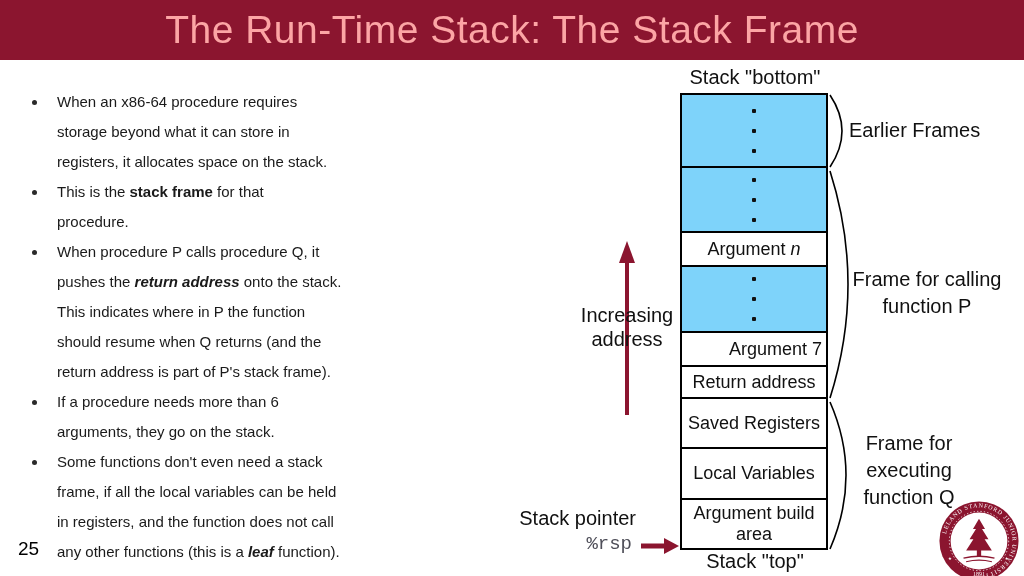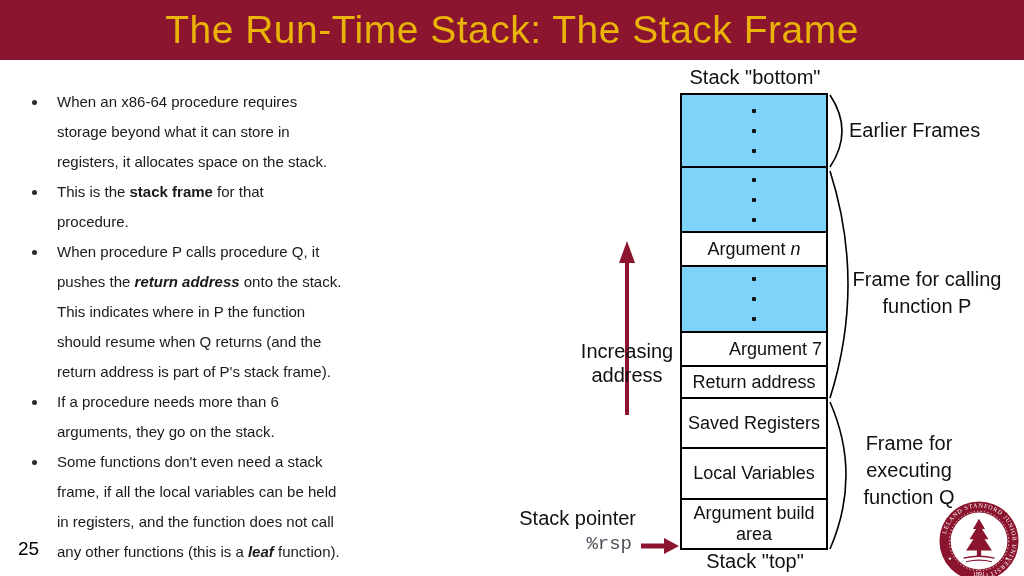--- a/index.html
+++ b/index.html
@@ -11,21 +11,21 @@
   .slide{
     position:relative;width:1024px;height:576px;background:#ffffff;
     overflow:hidden;font-family:"Liberation Sans",sans-serif;color:var(--ink);
   }
   
   .titlebar{
     position:absolute;top:0;left:0;width:1024px;height:60px;
     background:var(--cardinal);display:flex;align-items:center;justify-content:center;
   }
   .titlebar h1{
-    margin:0;font-size:39px;font-weight:400;color:#eab308;letter-spacing:.5px;
+    margin:0;font-size:39px;font-weight:400;color:#fca5a5;letter-spacing:.5px;
   }
   
   .bullets{position:absolute;left:26px;top:87px;}
   .bullet{display:flex;}
   .marker-col{width:31px;flex:none;}
   .marker{width:5px;height:5px;border-radius:50%;background:#2a2a2a;margin:13px 0 0 6px;}
   .line{height:30px;line-height:30px;font-size:15px;white-space:nowrap;}
   .b{font-weight:bold;}
   .bi{font-weight:bold;font-style:italic;}
   .pagenum{position:absolute;left:18px;top:538px;font-size:19px;color:#000000;}
@@ -49,21 +49,21 @@
   .sbox:nth-child(2){height:65px;}
   .sbox:nth-child(3){height:34px;}
   .sbox:nth-child(4){height:66px;}
   .sbox:nth-child(5){height:34px;justify-content:flex-end;}
   .sbox:nth-child(6){height:32px;}
   .sbox:nth-child(7){height:50px;}
   .sbox:nth-child(8){height:51px;}
   .sbox:nth-child(9){flex:1;}
   .mini-dot{width:4px;height:4px;background:#111;border-radius:1px;}
   .ital{font-style:italic;}
-  .increasing-label{left:566px;top:303px;width:122px;text-align:center;line-height:24px;margin-top:36px;}
+  .increasing-label{left:566px;top:303px;width:122px;text-align:center;line-height:24px;}
   .stack-pointer-label{left:496px;top:507px;width:140px;text-align:right;}
   .rsp-label{
     left:496px;top:533px;width:136px;text-align:right;
     font-family:"Liberation Mono",monospace;font-size:19px;color:#4e4e58;
   }
   .earlier-frames-label{left:849px;top:119px;}
   .frame-p-label{left:849px;top:266px;width:156px;text-align:center;line-height:27px;}
   .frame-q-label{left:845px;top:430px;width:128px;text-align:center;line-height:27px;}
   .overlay{position:absolute;left:0;top:0;pointer-events:none;}
   .seal{position:absolute;left:936px;top:498px;}

